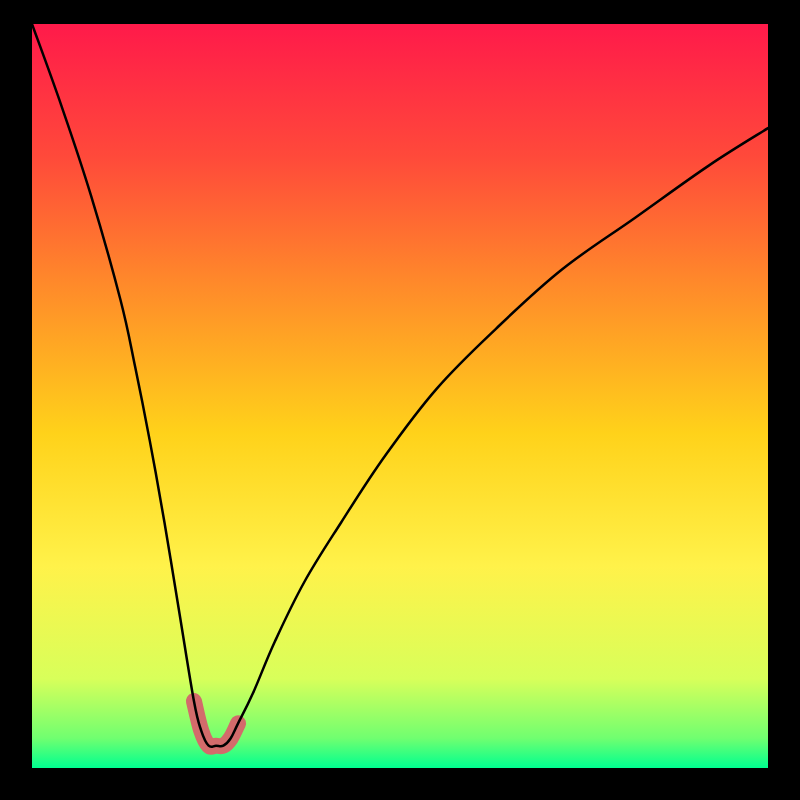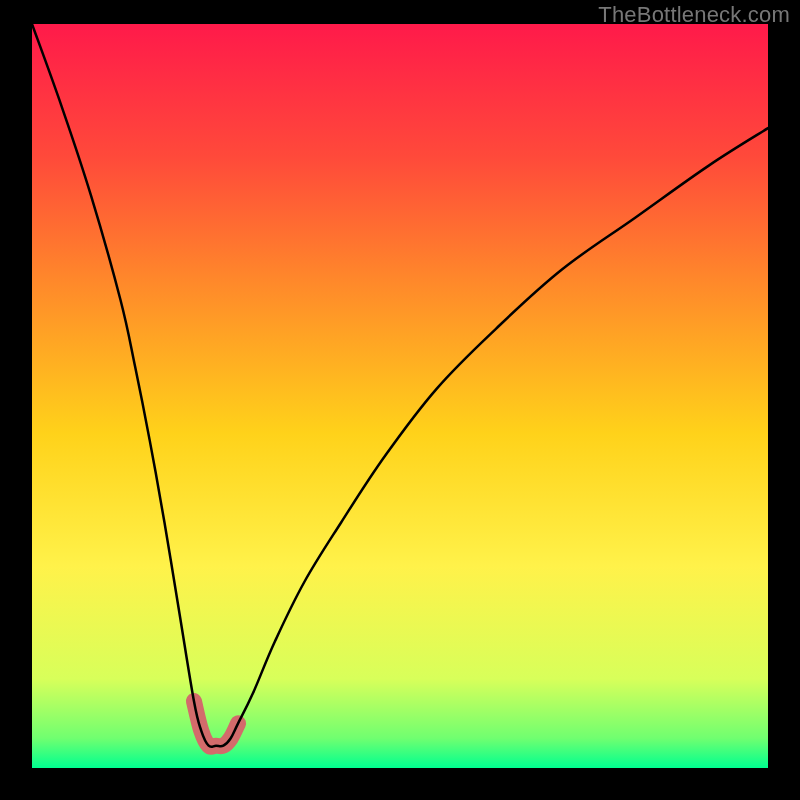--- a/index.html
+++ b/index.html
@@ -38,21 +38,20 @@
   .plot svg {
     display: block;
     width: 736px;
     height: 744px;
   }
 </style>
 </head>
 <body>
 
 <div class="stage">
-  <div class="watermark">TheBottleneck.com</div>
   <div class="plot">
     <svg viewBox="0 0 736 744" preserveAspectRatio="none">
       <defs>
         <linearGradient id="bg-grad" x1="0" y1="0" x2="0" y2="1">
             <stop offset="0%" stop-color="#ff1a4a"></stop>
             <stop offset="18%" stop-color="#ff4a3a"></stop>
             <stop offset="35%" stop-color="#ff8a2a"></stop>
             <stop offset="55.00000000000001%" stop-color="#ffd21a"></stop>
             <stop offset="73%" stop-color="#fff24a"></stop>
             <stop offset="88%" stop-color="#d8ff5a"></stop>

